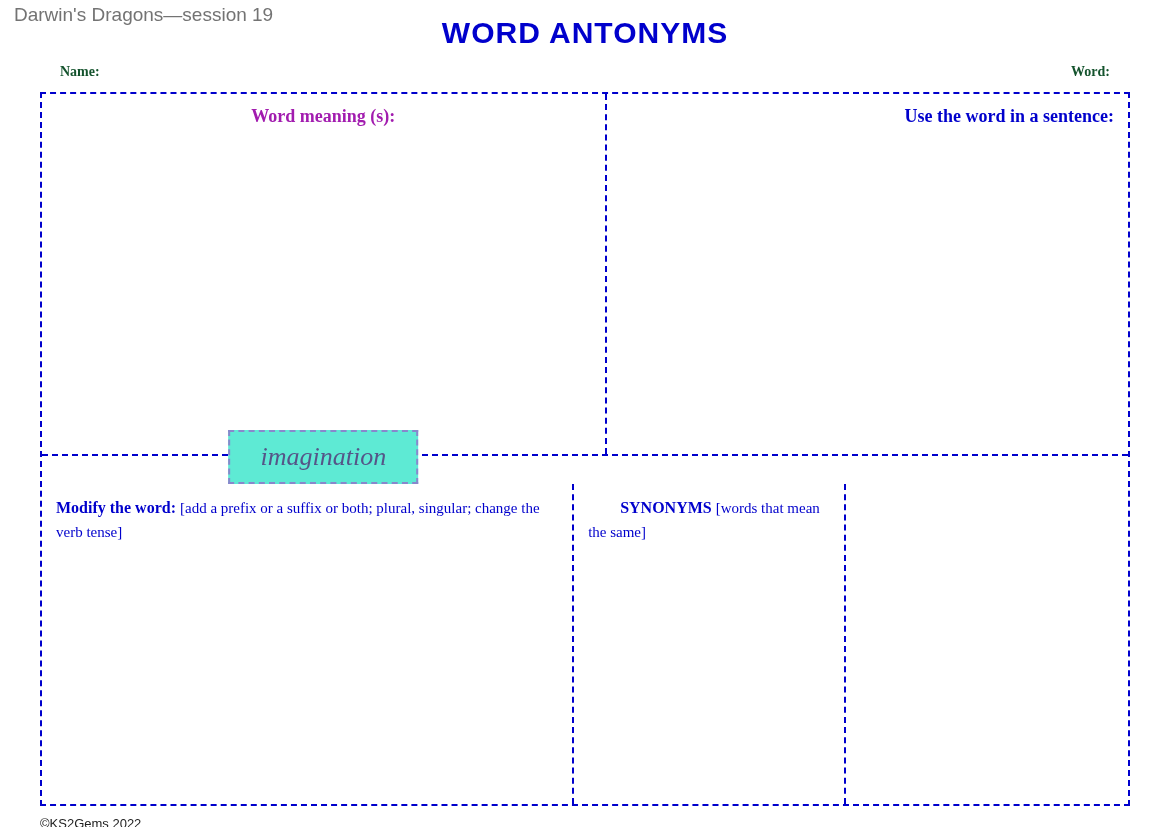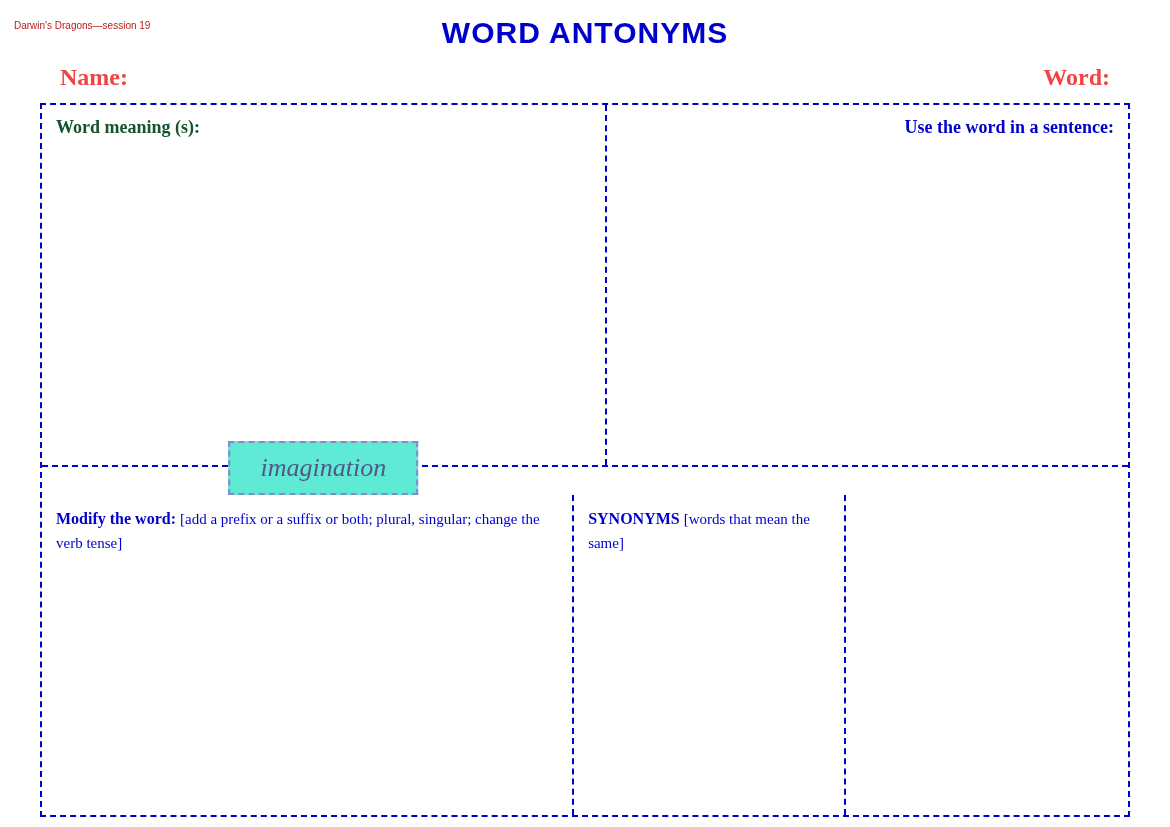--- a/index.html
+++ b/index.html
@@ -12,24 +12,24 @@
       background: #fff;
       font-family: 'Comic Sans MS', 'Chalkboard SE', cursive;
       width: 1170px;
       min-height: 827px;
       position: relative;
       padding: 10px 40px 30px 40px;
     }
 
     .top-left-label {
       position: absolute;
-      top: 20px;
+      top: 4px;
       left: 14px;
-      font-size: 10px;
-      color: #b91c1c;
+      font-size: 19px;
+      color: #737373;
       font-family: Arial, sans-serif;
     }
 
     .page-title {
       text-align: center;
       color: #0000cc;
       font-size: 30px;
       font-weight: bold;
       font-family: Arial, sans-serif;
       margin-bottom: 14px;
@@ -38,22 +38,22 @@
     }
 
     .name-date-row {
       display: flex;
       justify-content: space-between;
       padding: 0 20px;
       margin-bottom: 12px;
     }
 
     .name-label, .date-label {
-      color: #ef4444;
-      font-size: 24px;
+      color: #14532d;
+      font-size: 14px;
       font-weight: bold;
     }
 
     
     .main-container {
       border: 2px dashed #0000cc;
       width: 100%;
     }
 
     
@@ -87,24 +87,25 @@
       width: 88%;
     }
 
     .word-class-label {
       color: #0000cc;
       font-size: 18px;
       font-weight: bold;
     }
 
     .word-meaning-label {
-      color: #14532d;
+      color: #a21caf;
       font-size: 18px;
       font-weight: bold;
       margin-bottom: 8px;
+      text-align: center;
     }
 
     .use-sentence-label {
       color: #0000cc;
       font-size: 18px;
       font-weight: bold;
       margin-bottom: 8px;
     }
 
     
@@ -220,21 +221,21 @@
     </div>
   </div>
 
   <div class="bottom-section">
 
     <div class="bottom-col-1">
       <div class="modify-label"><span style="font-weight:bold;">Modify the word:</span> <span style="font-weight:normal;font-size:15px;">[add a prefix or a suffix or both; plural, singular; change the verb tense]</span></div>
     </div>
 
     <div class="bottom-col-2">
-      <div class="synonyms-label"><span style="font-weight:bold;">SYNONYMS</span> <span style="font-weight:normal;font-size:15px;">[words that mean the same]</span></div>
+      <div class="synonyms-label"><span style="font-weight:bold;margin-left:32px;">SYNONYMS</span> <span style="font-weight:normal;font-size:15px;">[words that mean the same]</span></div>
     </div>
 
 
   </div>
 
 </div>
 
 <div class="footer">©KS2Gems 2022</div>
 
 </body></html>

